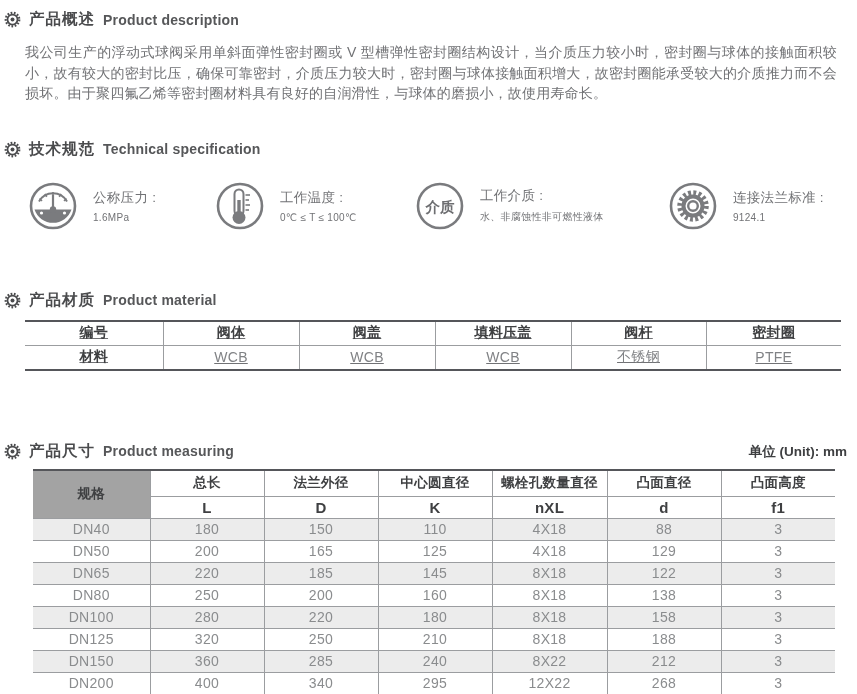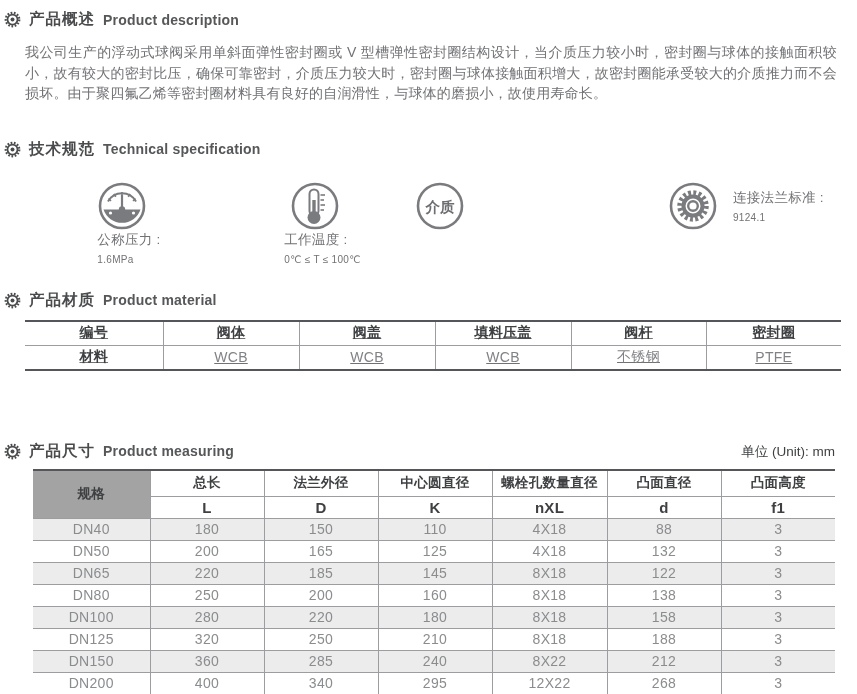--- a/index.html
+++ b/index.html
@@ -18,42 +18,42 @@
 
   
   .paragraph{
     margin:13px 20px 0 21px;width:812px;box-sizing:border-box;
     font-size:14px;line-height:20.5px;text-align:justify;color:#717275;letter-spacing:.2px;
   }
 
   
   .spec-row{display:flex;margin-top:22px;padding-left:24px;height:50px;}
   .spec-item{display:flex;align-items:center;}
-  .spec-item.w1{width:187px;flex-direction:column;}.spec-item.w2{width:200px;flex-direction:column;}.spec-item.w3{width:253px;}.spec-item.w4{flex:1;}
+  .spec-item.w1{width:187px;}.spec-item.w2{width:200px;}.spec-item.w3{width:253px;}.spec-item.w4{flex:1;}
   .spec-icon{width:50px;height:50px;flex:0 0 50px;}
   .spec-text{margin-left:15px;}
   .spec-label{font-size:13.5px;color:#717275;margin-bottom:5px;letter-spacing:.3px;}
   .spec-value{font-size:10px;color:#717275;letter-spacing:.3px;}
 
   
   table{border-collapse:collapse;table-layout:fixed;}
   th,td{text-align:center;padding:0;letter-spacing:.3px;}
 
   
   .material{margin:10px 0 0 21px;width:816px;border-top:2px solid #55565a;border-bottom:2px solid #55565a;text-decoration:underline;}
   .material th,.material td{border:1px solid #9b9da0;height:23px;}
   .material th:first-child,.material td:first-child{border-left:0;}
   .material th:last-child,.material td:last-child{border-right:0;}
   .material th{font-size:14px;font-weight:bold;color:#3f4042;}
   .material td{font-size:14px;color:#808285;}
   .material td.lbl{font-weight:bold;color:#3f4042;}
 
   
   .measure-head{display:flex;align-items:flex-end;margin-top:71px;}
-  .unit-note{margin-left:auto;padding-right:22px;font-size:13.5px;font-weight:normal;color:#3f4042;}
+  .unit-note{margin-left:auto;padding-right:10px;font-size:13.5px;font-weight:bold;color:#3f4042;}
 
   
   .measuring{margin:8px 0 0 29px;width:802px;border-top:2px solid #55565a;border-bottom:2px solid #55565a;}
   .measuring th,.measuring td{border:1px solid #9b9da0;}
   .measuring th:first-child,.measuring td:first-child{border-left:0;}
   .measuring th:last-child,.measuring td:last-child{border-right:0;}
   .measuring thead tr:first-child th{height:25px;font-size:13.5px;font-weight:bold;color:#3f4042;}
   .measuring thead tr:last-child th{height:21px;font-size:15px;font-weight:bold;color:#3f4042;}
   .measuring th.spec-col{background:#a3a3a3;font-size:14px;}
   .measuring td{height:21px;font-size:14px;color:#8a8c8e;}
@@ -126,20 +126,24 @@
         <div class="spec-label">工作温度 :</div>
         <div class="spec-value">0℃ ≤ T ≤ 100℃</div>
       </div>
     </div>
 
     <div class="spec-item w3">
       <svg class="spec-icon" viewBox="0 0 50 50">
         <circle class="stk" cx="25" cy="25" r="22" stroke-width="2.6"></circle>
         <text x="25" y="30.5" text-anchor="middle" font-size="14.5" font-weight="bold" fill="#6d6e71" font-family="Liberation Sans, DejaVu Sans, sans-serif">介质</text>
       </svg>
+      <div class="spec-text">
+        <div class="spec-label">工作介质 :</div>
+        <div class="spec-value">水、非腐蚀性非可燃性液体</div>
+      </div>
     </div>
 
     <div class="spec-item w4">
       <svg class="spec-icon" viewBox="0 0 50 50">
         <circle class="stk" cx="25" cy="25" r="22" stroke-width="2.6"></circle>
         <circle class="stk" cx="25" cy="25" r="13" stroke-width="5.5" stroke-dasharray="2.8 2.3"></circle>
         <circle class="stk" cx="25" cy="25" r="9.5" stroke-width="4"></circle>
         <circle class="stk" cx="25" cy="25" r="4.8" stroke-width="2.4"></circle>
       </svg>
       <div class="spec-text">
@@ -242,21 +246,21 @@
         <td>4X18</td>
         <td>88</td>
         <td>3</td>
       </tr>
       <tr>
         <td>DN50</td>
         <td>200</td>
         <td>165</td>
         <td>125</td>
         <td>4X18</td>
-        <td>132</td>
+        <td>129</td>
         <td>3</td>
       </tr>
       <tr>
         <td>DN65</td>
         <td>220</td>
         <td>185</td>
         <td>145</td>
         <td>8X18</td>
         <td>122</td>
         <td>3</td>

